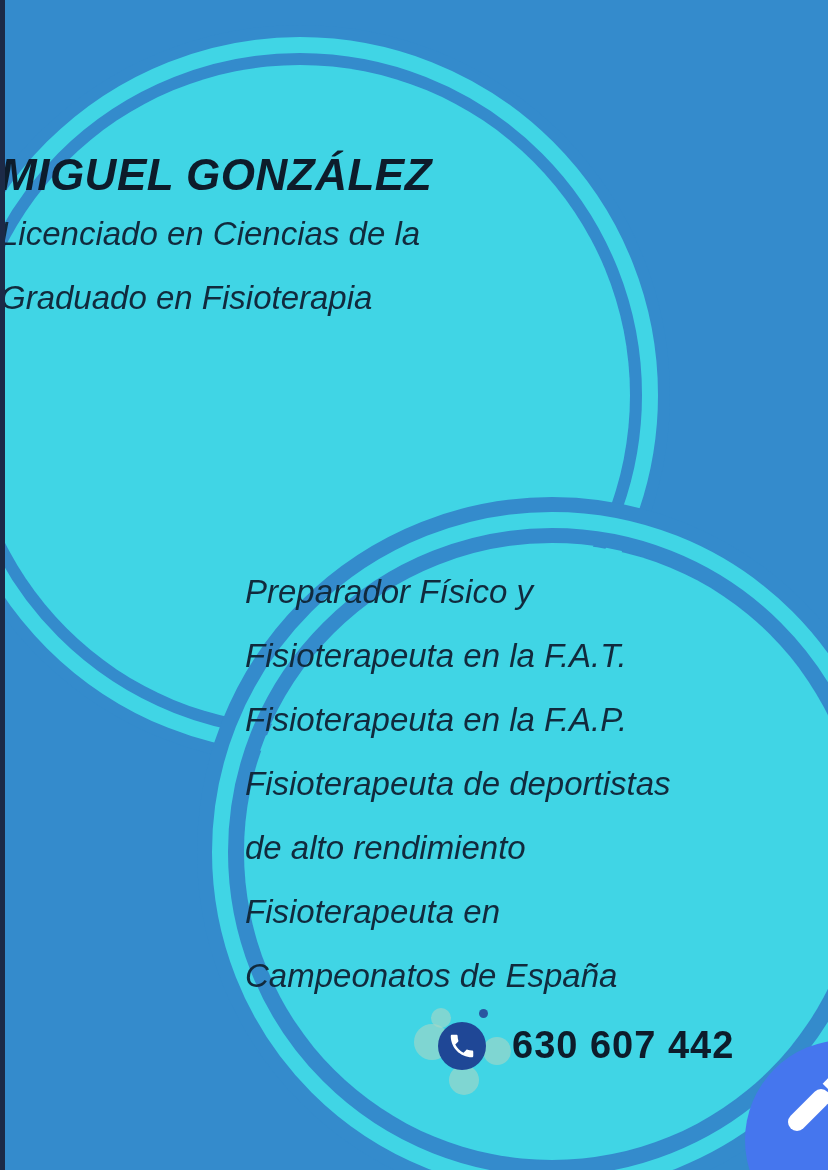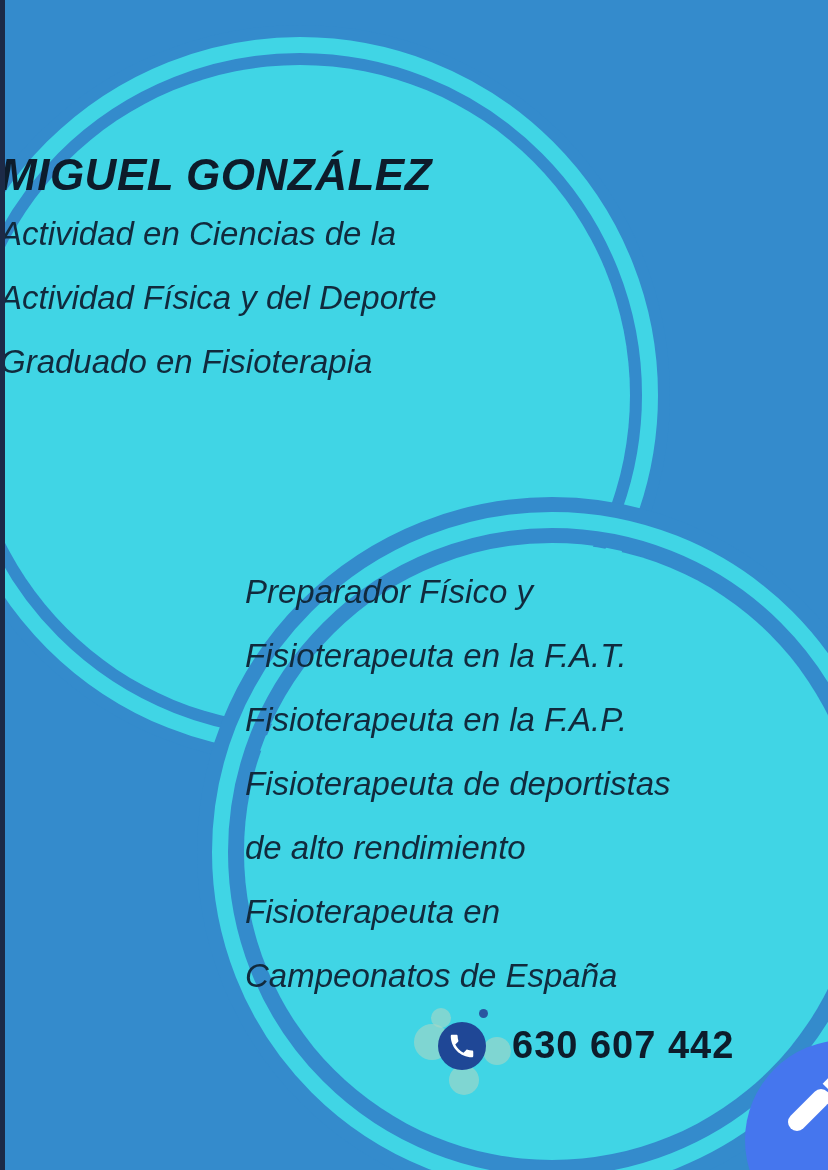--- a/index.html
+++ b/index.html
@@ -92,22 +92,21 @@
     <circle cx="300" cy="395" r="330" style="fill:var(--circle-cyan,#40d5e5)"></circle>
 
     <circle cx="552" cy="852" r="332" fill="none" style="stroke:var(--bg-blue,#348bcc)" stroke-width="46"></circle>
     <circle cx="552" cy="852" r="332" fill="none" style="stroke:var(--circle-cyan,#40d5e5)" stroke-width="16"></circle>
 
     <circle cx="552" cy="852" r="308" style="fill:var(--circle-cyan,#40d5e5)"></circle>
   </svg>
 
   <div class="text-block top-block">
     <div class="person-title">MIGUEL GONZÁLEZ</div>
-    <div class="cred-line">Actividad en Ciencias de la</div>
-    <div class="cred-line">Actividad Física y del Deporte</div>
+    <div class="cred-line">Licenciado en Ciencias de la</div>
     <div class="cred-line">Graduado en Fisioterapia</div>
   </div>
 
   <div class="text-block bottom-block">
     <div class="cred-line">Preparador Físico y</div>
     <div class="cred-line">Fisioterapeuta en la F.A.T.</div>
     <div class="cred-line">Fisioterapeuta en la F.A.P.</div>
     <div class="cred-line">Fisioterapeuta de deportistas</div>
     <div class="cred-line">de alto rendimiento</div>
     <div class="cred-line">Fisioterapeuta en</div>

